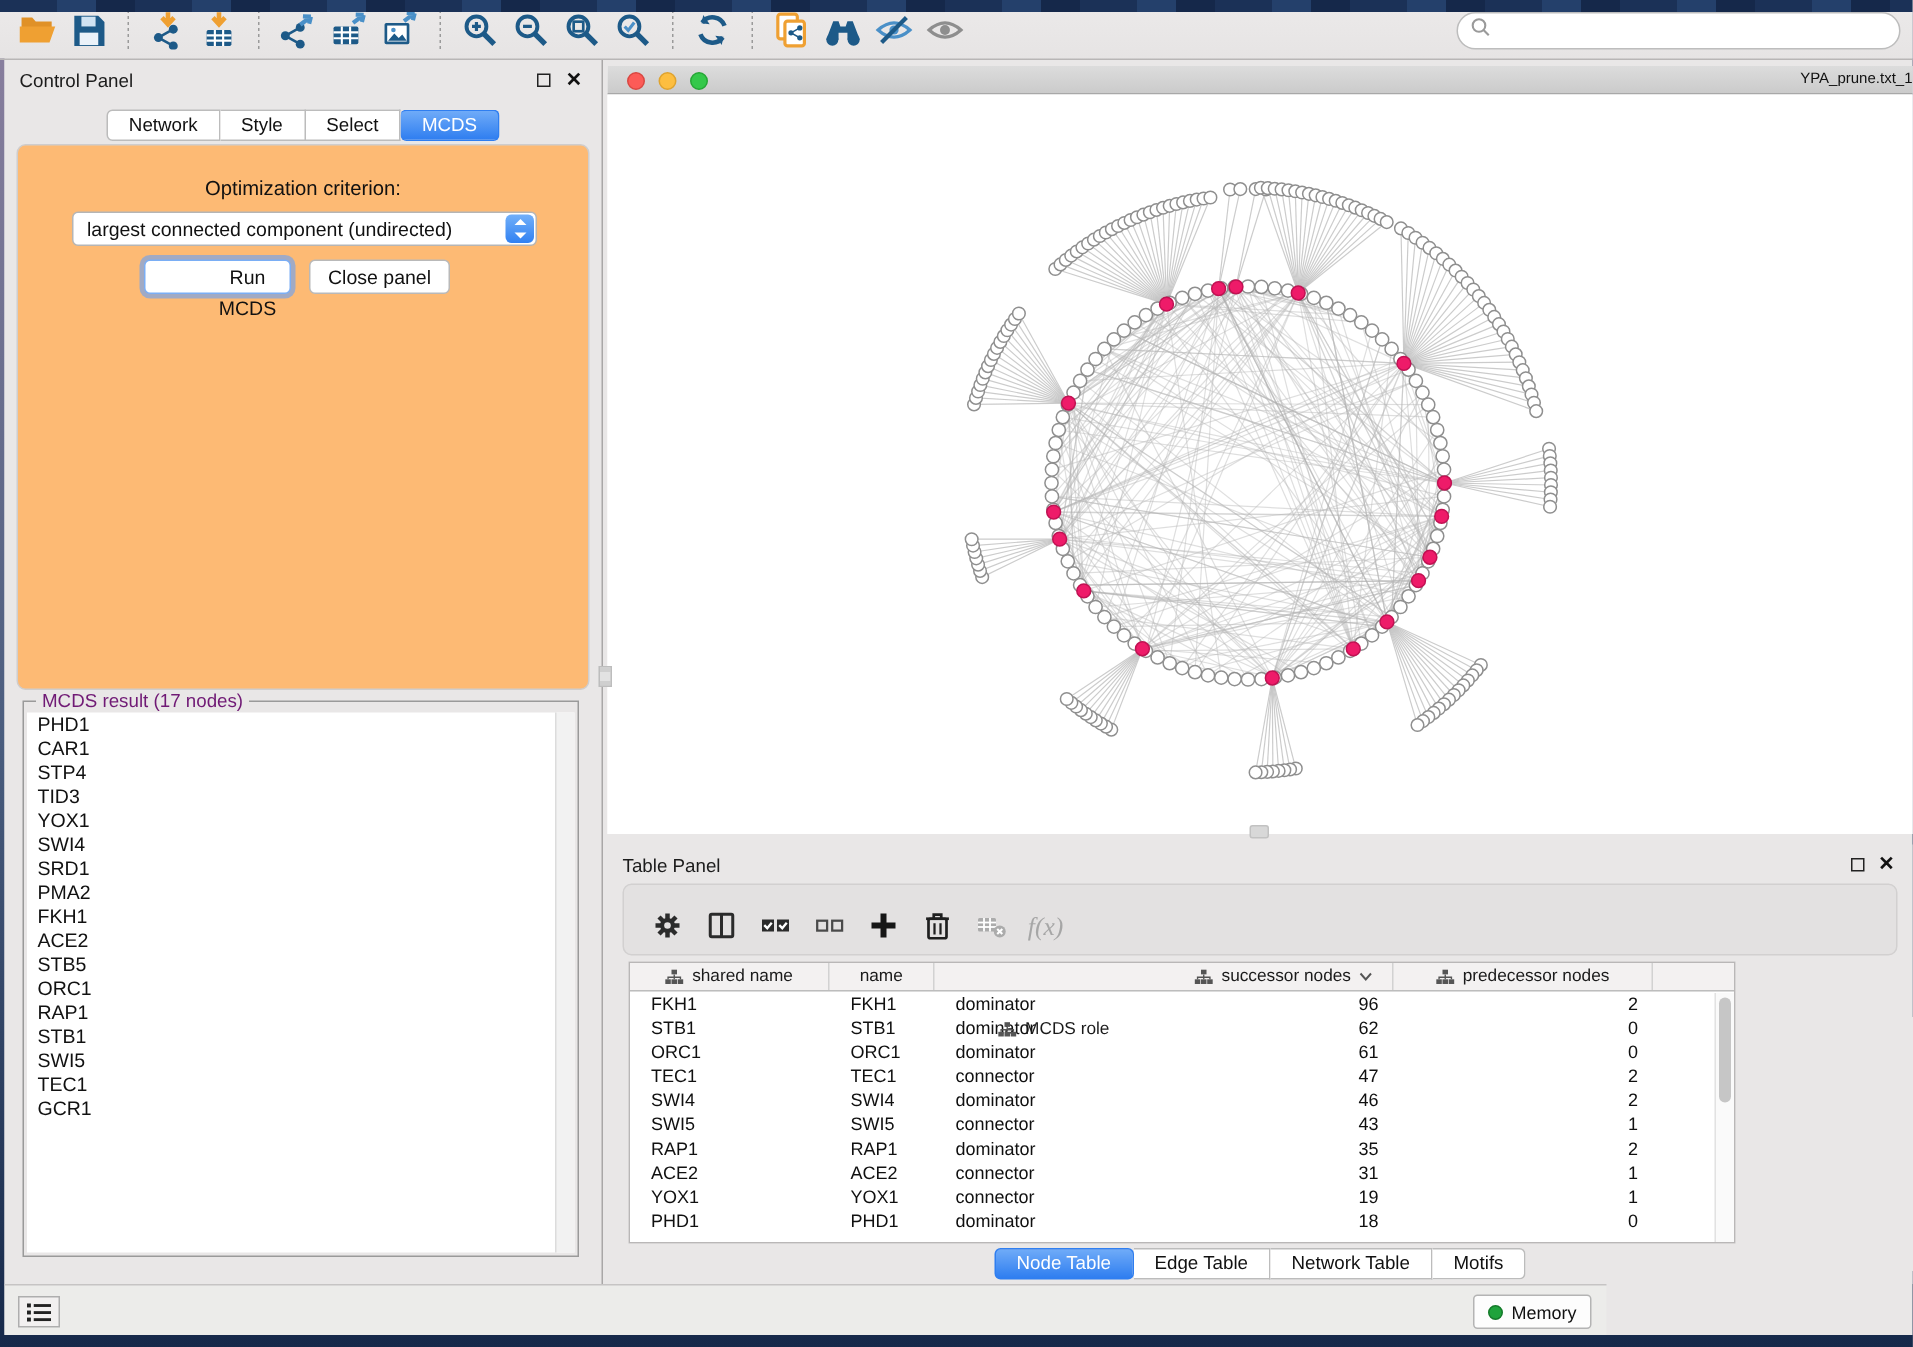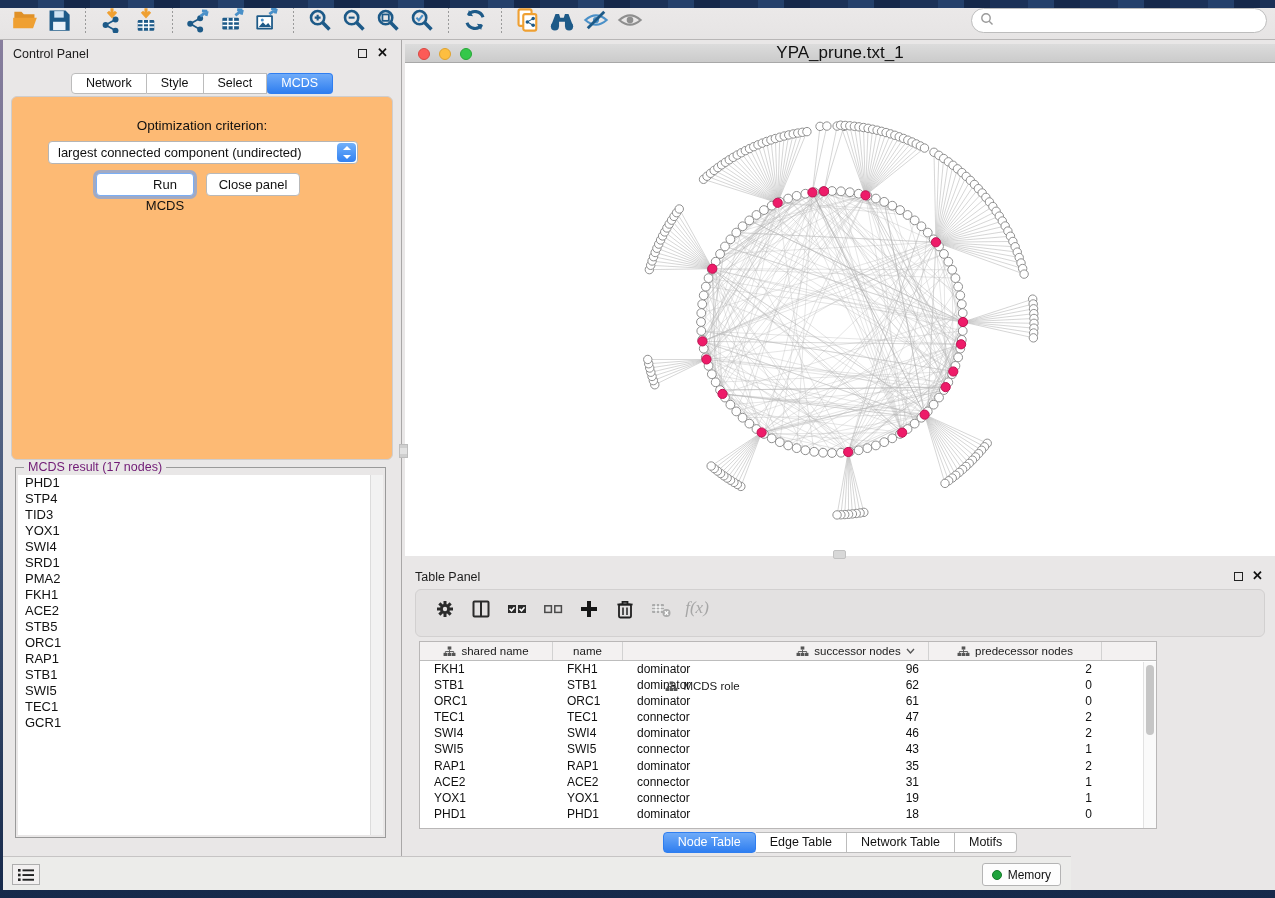--- a/index.html
+++ b/index.html
@@ -64,33 +64,33 @@
 
   
   .network-window { position:absolute; left:405px; top:44px; width:870px; height:512px;
     background:#fff; }
   .net-titlebar { height:19px; background:linear-gradient(#dcdcdc,#cbcbcb); border-bottom:1px solid #a8a8a8;
     position:relative; }
   .traffic { position:absolute; top:3.5px; width:12px; height:12px; border-radius:50%; }
   .t-red { left:13px; background:#fc5b57; border:1px solid #d94842; }
   .t-yellow { left:34px; background:#fdbe40; border:1px solid #dfa32f; }
   .t-green { left:55px; background:#34c84a; border:1px solid #26a736; }
-  .net-title { text-align:center; font-size:17px; line-height:18px; color:#111; }
+  .net-title { text-align:right; font-size:10px; line-height:18px; color:#111; }
   .net-canvas { position:relative; width:870px; height:493px; background:#fff; }
   .v-grip { position:absolute; left:399px; top:444px; width:9px; height:14px; background:#e2e2e2;
     border:1px solid #bdbdbd; box-shadow:inset 0 3px 0 #cfcfcf, inset 0 -3px 0 #cfcfcf; }
   .h-grip { position:absolute; left:833px; top:550px; width:13px; height:9px; background:#d8d8d8;
     border:1px solid #c2c2c2; border-radius:2px; }
 
   
   .table-panel { position:absolute; left:405px; top:563px; width:870px; height:293px; background:#e9e7e7; }
   .tp-float { right:32px; } .tp-close { right:12px; }
   .tp-toolbar { position:absolute; left:10px; top:26px; width:850px; height:48px;
     background:#e3e1e1; border:1px solid #d2d0d0; border-radius:6px; display:flex; align-items:center; padding-left:14px; }
-  .tp-tool { width:30px; height:30px; display:flex; align-items:flex-start; justify-content:center; margin-right:6px; }
+  .tp-tool { width:30px; height:30px; display:flex; align-items:flex-end; justify-content:center; margin-right:6px; }
   .fx { font-family:"Liberation Serif",serif; font-style:italic; font-size:17px; color:#a6a6a6; }
 
   .node-table { position:absolute; left:14px; top:78px; width:738px; height:188px; background:#fff;
     border:1px solid #b9b7b7; }
   .nt-head { display:flex; height:19px; background:#f3f1f1; border-bottom:1px solid #bdbdbd; }
   .nt-hcell { display:flex; align-items:center; justify-content:center; gap:5px; border-right:1px solid #d2d2d2;
     font-size:11.5px; color:#1a1a1a; position:relative; }
   .nt-hcell:last-child { border-right:none; }
   .nt-row { display:flex; height:16.1px; }
   .nt-cell { font-size:12px; color:#101010; line-height:16px; white-space:nowrap; overflow:hidden; }
@@ -285,20 +285,21 @@
         <span class="dd-stepper"></span>
       </div>
       <div class="btn run-btn">Run MCDS</div>
       <div class="btn close-btn">Close panel</div>
     </div>
 
     <div class="result-box">
       <span class="result-legend">MCDS result (17 nodes)</span>
       <div class="result-list" id="mcds-list">
           <div class="result-item">PHD1</div>
+          <div class="result-item">CAR1</div>
           <div class="result-item">STP4</div>
           <div class="result-item">TID3</div>
           <div class="result-item">YOX1</div>
           <div class="result-item">SWI4</div>
           <div class="result-item">SRD1</div>
           <div class="result-item">PMA2</div>
           <div class="result-item">FKH1</div>
           <div class="result-item">ACE2</div>
           <div class="result-item">STB5</div>
           <div class="result-item">ORC1</div>

